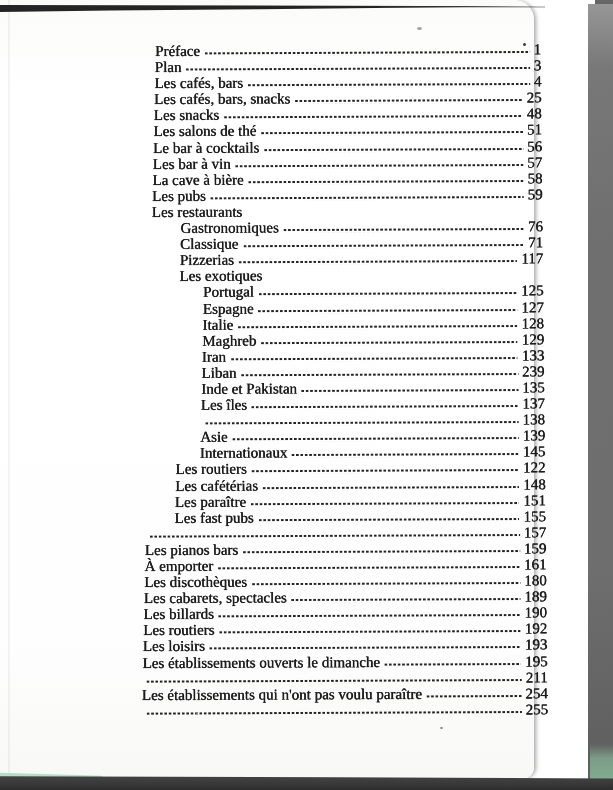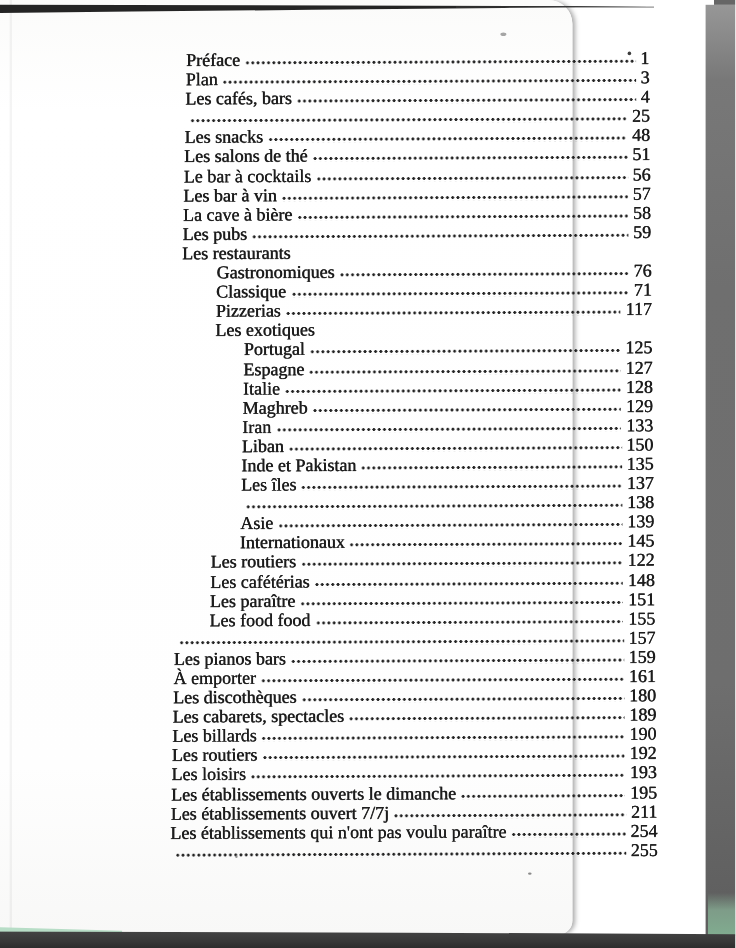--- a/index.html
+++ b/index.html
@@ -16,21 +16,21 @@
     left: 588px; top: 4px; width: 25px; height: 786px;
     background: linear-gradient(180deg, #979797 0%, #787878 8%, #6f6f6f 30%, #6e6e6e 72%, #5f5f5f 96%);
   }
   .topright-dark {
     position: absolute; left: 595px; top: 0; width: 18px; height: 4px;
     background: #4b4b4b; opacity: .85;
   }
   
   .page {
     position: absolute;
-    left: 0; top: 0; width: 477px; height: 779px;
+    left: 0; top: 0; width: 534px; height: 779px;
     background: linear-gradient(180deg, #fbfbfa 0%, #ffffff 12%, #fefefe 82%, #f8f8f7 100%);
     border-radius: 0 20px 12px 0;
     box-shadow: 3px 0 4px -1px rgba(0,0,0,0.35);
   }
   .fold-line {
     position: absolute; left: 8px; top: 0; width: 2px; height: 100%;
     background: rgba(0,0,0,0.045);
   }
   
   .top-band { position: absolute; left: 0; top: 0; z-index: 7; }
@@ -110,20 +110,21 @@
       <span class="label">Plan</span>
       <span class="leader"></span>
       <span class="pagenum">3</span>
     </div>
           <div class="row ind0" style="margin-left: -0.8px; width: 387px;">
       <span class="label">Les cafés, bars</span>
       <span class="leader"></span>
       <span class="pagenum">4</span>
     </div>
           <div class="row ind0" style="margin-left: -1.2px; width: 387.5px;">
+      <span class="label">Les cafés, bars, snacks</span>
       <span class="leader"></span>
       <span class="pagenum">25</span>
     </div>
           <div class="row ind0" style="margin-left: -1.6px; width: 388px;">
       <span class="label">Les snacks</span>
       <span class="leader"></span>
       <span class="pagenum">48</span>
     </div>
           <div class="row ind0" style="margin-left: -2px; width: 388.5px;">
       <span class="label">Les salons de thé</span>
@@ -194,21 +195,21 @@
       <span class="pagenum">129</span>
     </div>
           <div class="row ind2" style="margin-left: -7.6px; width: 395.5px;">
       <span class="label">Iran</span>
       <span class="leader"></span>
       <span class="pagenum">133</span>
     </div>
           <div class="row ind2" style="margin-left: -8px; width: 396px;">
       <span class="label">Liban</span>
       <span class="leader"></span>
-      <span class="pagenum">150</span>
+      <span class="pagenum">239</span>
     </div>
           <div class="row ind2" style="margin-left: -8.4px; width: 396.5px;">
       <span class="label">Inde et Pakistan</span>
       <span class="leader"></span>
       <span class="pagenum">135</span>
     </div>
           <div class="row ind2" style="margin-left: -8.8px; width: 397px;">
       <span class="label">Les îles</span>
       <span class="leader"></span>
       <span class="pagenum">137</span>
@@ -236,21 +237,21 @@
       <span class="label">Les cafétérias</span>
       <span class="leader"></span>
       <span class="pagenum">148</span>
     </div>
           <div class="row ind1" style="margin-left: -11.2px; width: 400px;">
       <span class="label">Les paraître</span>
       <span class="leader"></span>
       <span class="pagenum">151</span>
     </div>
           <div class="row ind1" style="margin-left: -11.6px; width: 400.5px;">
-      <span class="label">Les food food</span>
+      <span class="label">Les fast pubs</span>
       <span class="leader"></span>
       <span class="pagenum">155</span>
     </div>
           <div class="row ind0" style="margin-left: -12px; width: 401px;">
       <span class="leader"></span>
       <span class="pagenum">157</span>
     </div>
           <div class="row ind0" style="margin-left: -12.4px; width: 401.5px;">
       <span class="label">Les pianos bars</span>
       <span class="leader"></span>
@@ -285,21 +286,20 @@
       <span class="label">Les loisirs</span>
       <span class="leader"></span>
       <span class="pagenum">193</span>
     </div>
           <div class="row ind0" style="margin-left: -15.2px; width: 405px;">
       <span class="label">Les établissements ouverts le dimanche</span>
       <span class="leader"></span>
       <span class="pagenum">195</span>
     </div>
           <div class="row ind0" style="margin-left: -15.6px; width: 405.5px;">
-      <span class="label">Les établissements ouvert 7/7j</span>
       <span class="leader"></span>
       <span class="pagenum">211</span>
     </div>
           <div class="row ind0" style="margin-left: -16px; width: 406px;">
       <span class="label">Les établissements qui n'ont pas voulu paraître</span>
       <span class="leader"></span>
       <span class="pagenum">254</span>
     </div>
           <div class="row ind0" style="margin-left: -16.4px; width: 406.5px;">
       <span class="leader"></span>

